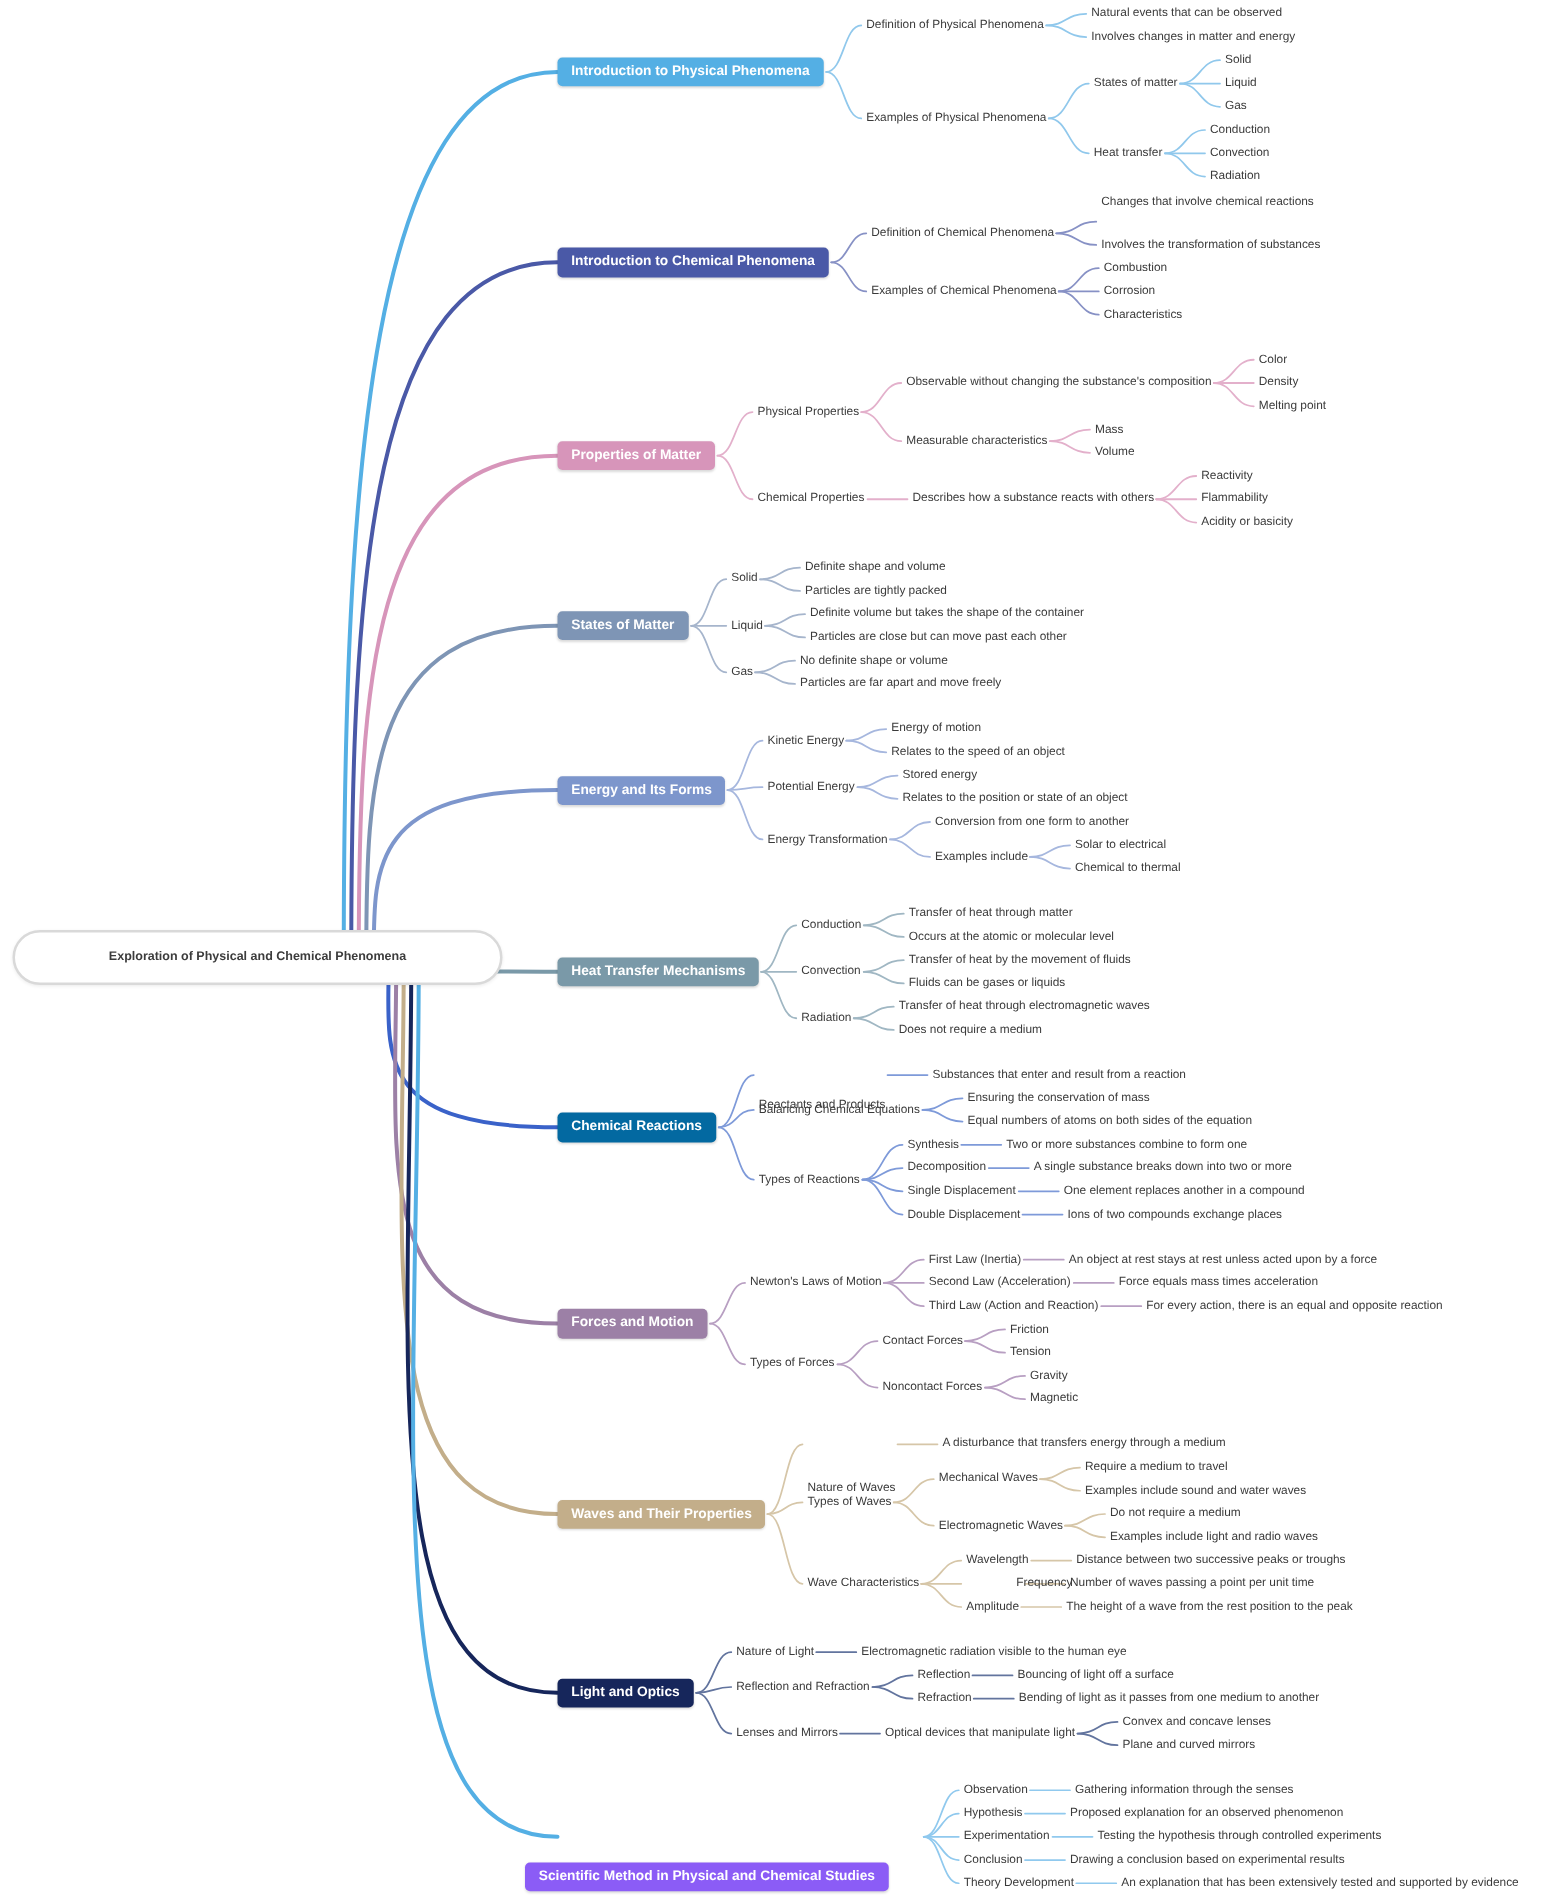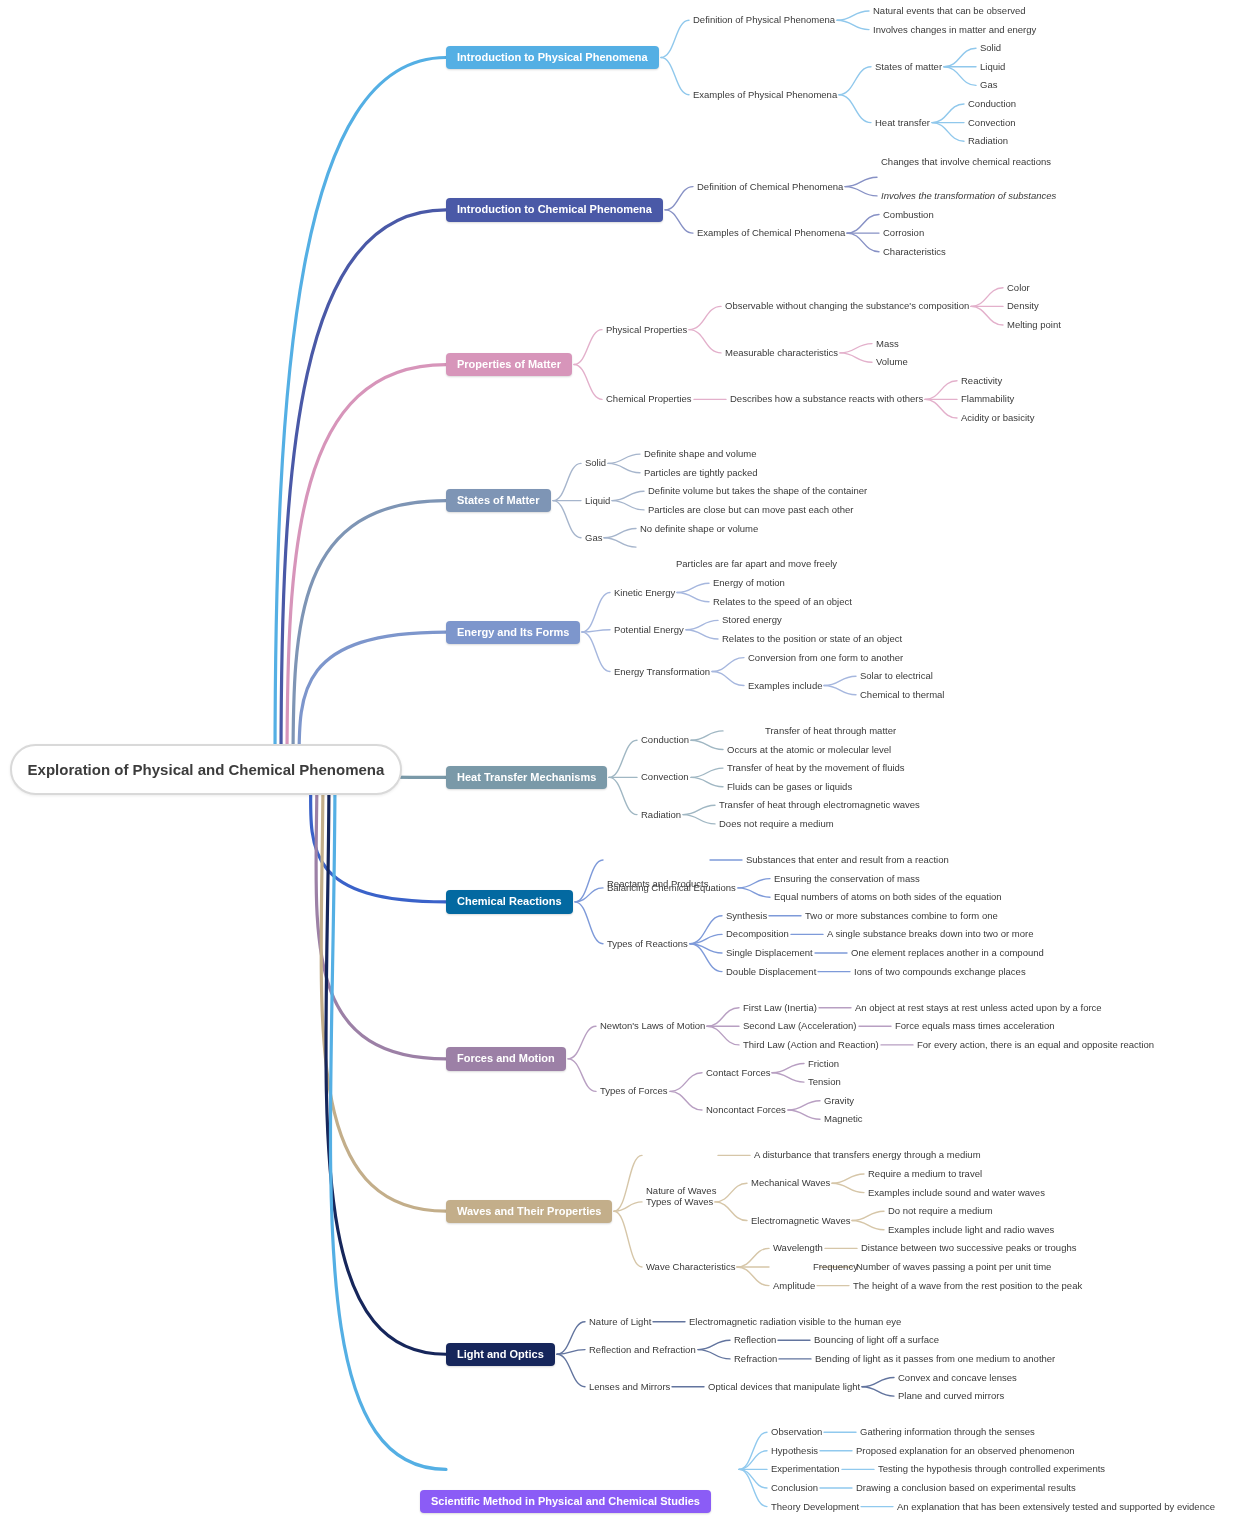--- a/index.html
+++ b/index.html
@@ -13,21 +13,21 @@
     line-height:1.25;
   }
   .mm-box{
     position:absolute;white-space:nowrap;font-size:11px;font-weight:bold;
     color:#ffffff;padding:5px 11px;border-radius:4px;line-height:1.2;
     box-shadow:0 1px 2px rgba(0,0,0,0.15);
   }
   .mm-central{
     position:absolute;left:10px;width:360px;padding:13px 14px;
     background:#ffffff;border:2px solid #d9d9d9;border-radius:28px;
-    text-align:center;font-size:15px;font-weight:bold;color:#3c3c3c;
+    text-align:center;font-size:10px;font-weight:bold;color:#3c3c3c;
     line-height:1.45;box-shadow:0 1px 3px rgba(0,0,0,0.08);
   }
 </style>
 </head>
 <body>
 
 <div id="mindmap">
   <svg id="edges" xmlns="http://www.w3.org/2000/svg">
       <path d="M 275 768 C 275 377.22499999999997, 296 57.5, 446 57.5" fill="none" stroke="#54afe4" stroke-width="3.2" stroke-linecap="round"></path>
       <path d="M 281 768 C 281 461.0174999999999, 296 209.84999999999997, 446 209.84999999999997" fill="none" stroke="#4a59a7" stroke-width="3.2" stroke-linecap="round"></path>
@@ -177,21 +177,21 @@
     <div class="mm-node" style="left: 980px; top: 42.2px;">Solid</div>
     <div class="mm-node" style="left: 980px; top: 60.8px;">Liquid</div>
     <div class="mm-node" style="left: 980px; top: 79.4px;">Gas</div>
     <div class="mm-node" style="left: 875px; top: 116.6px;">Heat transfer</div>
     <div class="mm-node" style="left: 968px; top: 98px;">Conduction</div>
     <div class="mm-node" style="left: 968px; top: 116.6px;">Convection</div>
     <div class="mm-node" style="left: 968px; top: 135.2px;">Radiation</div>
     <div class="mm-box" style="background: rgb(74, 89, 167); left: 446px; top: 198.35px;">Introduction to Chemical Phenomena</div>
     <div class="mm-node" style="left: 697px; top: 180.6px;">Definition of Chemical Phenomena</div>
     <div class="mm-node" style="left: 881px; top: 156px;">Changes that involve chemical reactions</div>
-    <div class="mm-node" style="left: 881px; top: 189.9px; font-style: italic;">Involves the transformation of substances</div>
+    <div class="mm-node" style="left: 881px; top: 189.9px;">Involves the transformation of substances</div>
     <div class="mm-node" style="left: 697px; top: 227.1px;">Examples of Chemical Phenomena</div>
     <div class="mm-node" style="left: 883px; top: 208.5px;">Combustion</div>
     <div class="mm-node" style="left: 883px; top: 227.1px;">Corrosion</div>
     <div class="mm-node" style="left: 883px; top: 245.7px;">Characteristics</div>
     <div class="mm-box" style="background: rgb(215, 149, 186); left: 446px; top: 353.025px;">Properties of Matter</div>
     <div class="mm-node" style="left: 606px; top: 323.65px;">Physical Properties</div>
     <div class="mm-node" style="left: 725px; top: 300.4px;">Observable without changing the substance's composition</div>
     <div class="mm-node" style="left: 1007px; top: 281.8px;">Color</div>
     <div class="mm-node" style="left: 1007px; top: 300.4px;">Density</div>
     <div class="mm-node" style="left: 1007px; top: 319px;">Melting point</div>
@@ -205,36 +205,36 @@
     <div class="mm-node" style="left: 961px; top: 412px;">Acidity or basicity</div>
     <div class="mm-box" style="background: rgb(126, 149, 181); left: 446px; top: 489.1px;">States of Matter</div>
     <div class="mm-node" style="left: 585px; top: 457.4px;">Solid</div>
     <div class="mm-node" style="left: 644px; top: 448.1px;">Definite shape and volume</div>
     <div class="mm-node" style="left: 644px; top: 466.7px;">Particles are tightly packed</div>
     <div class="mm-node" style="left: 585px; top: 494.6px;">Liquid</div>
     <div class="mm-node" style="left: 648px; top: 485.3px;">Definite volume but takes the shape of the container</div>
     <div class="mm-node" style="left: 648px; top: 503.9px;">Particles are close but can move past each other</div>
     <div class="mm-node" style="left: 585px; top: 531.8px;">Gas</div>
     <div class="mm-node" style="left: 640px; top: 522.5px;">No definite shape or volume</div>
-    <div class="mm-node" style="left: 676px; top: 541.1px; margin-top: 17px;">Particles are far apart and move freely</div>
+    <div class="mm-node" style="left: 640px; top: 541.1px;">Particles are far apart and move freely</div>
     <div class="mm-box" style="background: rgb(125, 150, 204); left: 446px; top: 620.525px;">Energy and Its Forms</div>
     <div class="mm-node" style="left: 614px; top: 586.5px;">Kinetic Energy</div>
     <div class="mm-node" style="left: 713px; top: 577.2px;">Energy of motion</div>
     <div class="mm-node" style="left: 713px; top: 595.8px;">Relates to the speed of an object</div>
     <div class="mm-node" style="left: 614px; top: 623.7px;">Potential Energy</div>
     <div class="mm-node" style="left: 722px; top: 614.4px;">Stored energy</div>
     <div class="mm-node" style="left: 722px; top: 633px;">Relates to the position or state of an object</div>
     <div class="mm-node" style="left: 614px; top: 665.55px;">Energy Transformation</div>
     <div class="mm-node" style="left: 748px; top: 651.6px;">Conversion from one form to another</div>
     <div class="mm-node" style="left: 748px; top: 679.5px;">Examples include</div>
     <div class="mm-node" style="left: 860px; top: 670.2px;">Solar to electrical</div>
     <div class="mm-node" style="left: 860px; top: 688.8px;">Chemical to thermal</div>
     <div class="mm-box" style="background: rgb(122, 153, 168); left: 446px; top: 765.9px;">Heat Transfer Mechanisms</div>
     <div class="mm-node" style="left: 641px; top: 734.2px;">Conduction</div>
-    <div class="mm-node" style="left: 727px; top: 724.9px; margin-left: 38px;">Transfer of heat through matter</div>
+    <div class="mm-node" style="left: 727px; top: 724.9px;">Transfer of heat through matter</div>
     <div class="mm-node" style="left: 727px; top: 743.5px;">Occurs at the atomic or molecular level</div>
     <div class="mm-node" style="left: 641px; top: 771.4px;">Convection</div>
     <div class="mm-node" style="left: 727px; top: 762.1px;">Transfer of heat by the movement of fluids</div>
     <div class="mm-node" style="left: 727px; top: 780.7px;">Fluids can be gases or liquids</div>
     <div class="mm-node" style="left: 641px; top: 808.6px;">Radiation</div>
     <div class="mm-node" style="left: 719px; top: 799.3px;">Transfer of heat through electromagnetic waves</div>
     <div class="mm-node" style="left: 719px; top: 817.9px;">Does not require a medium</div>
     <div class="mm-box" style="background: #0369a1; left: 446px; top: 890.35px;">Chemical Reactions</div>
     <div class="mm-node" style="left: 607px; top: 854px; margin-top: 24px;">Reactants and Products</div>
     <div class="mm-node" style="left: 746px; top: 854px;">Substances that enter and result from a reaction</div>

